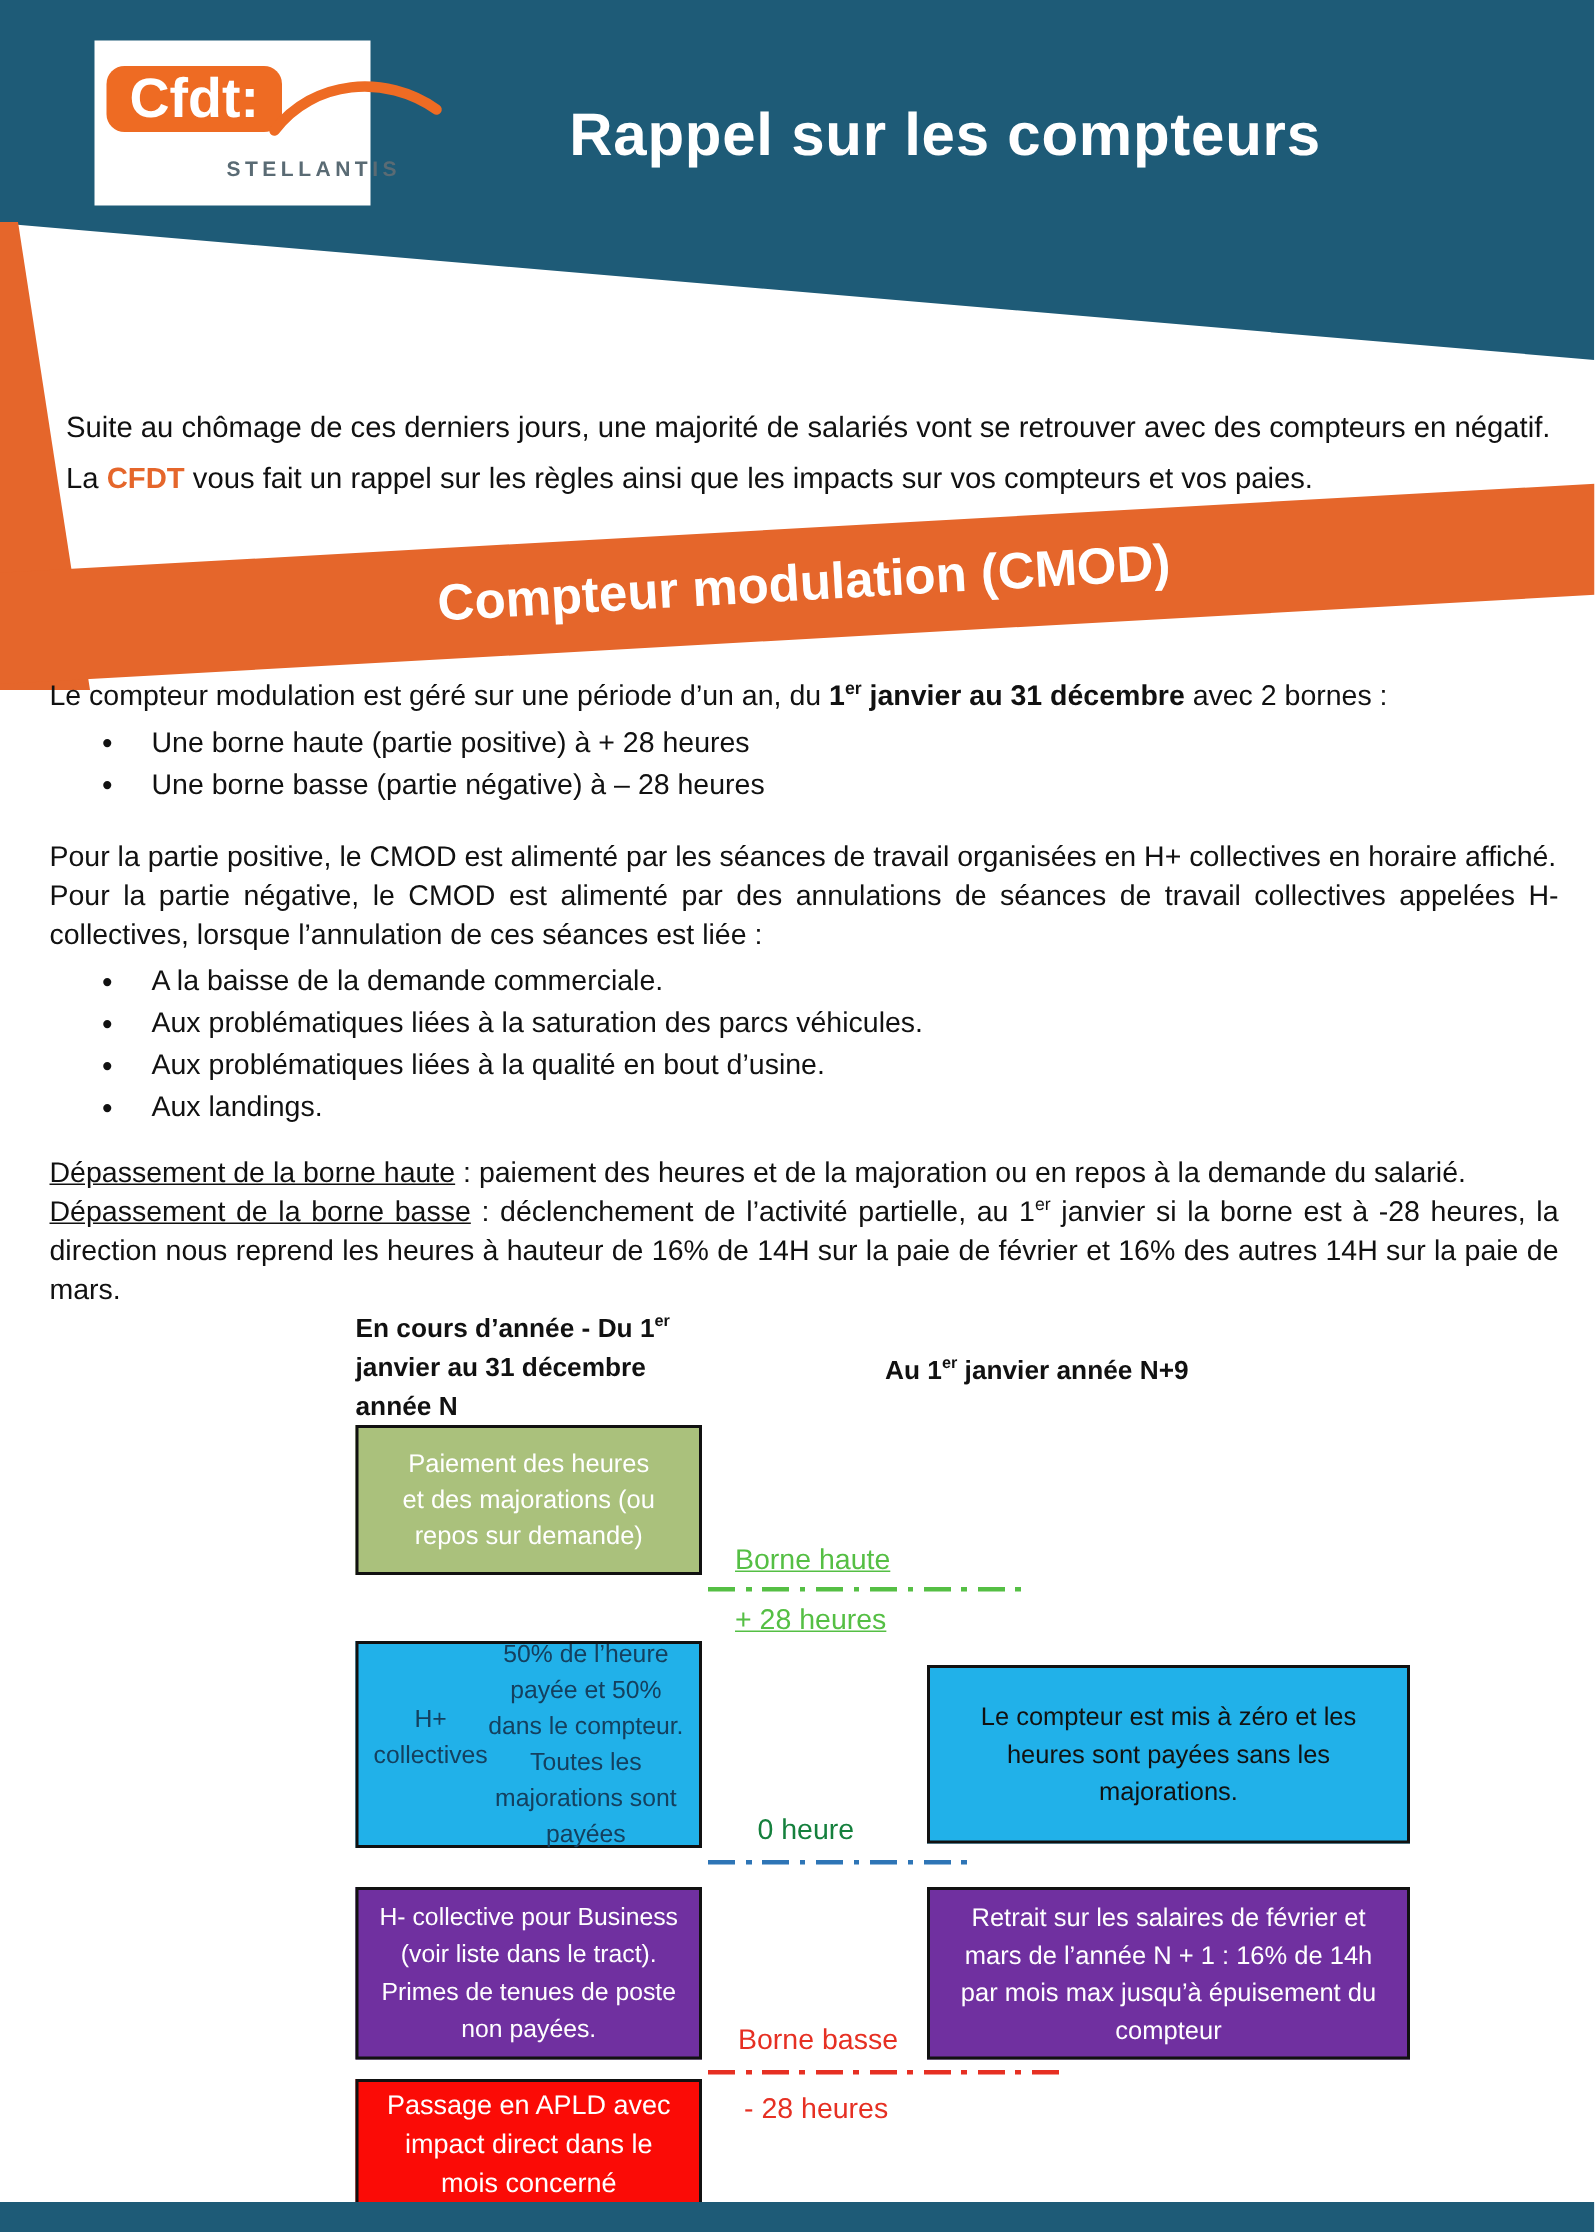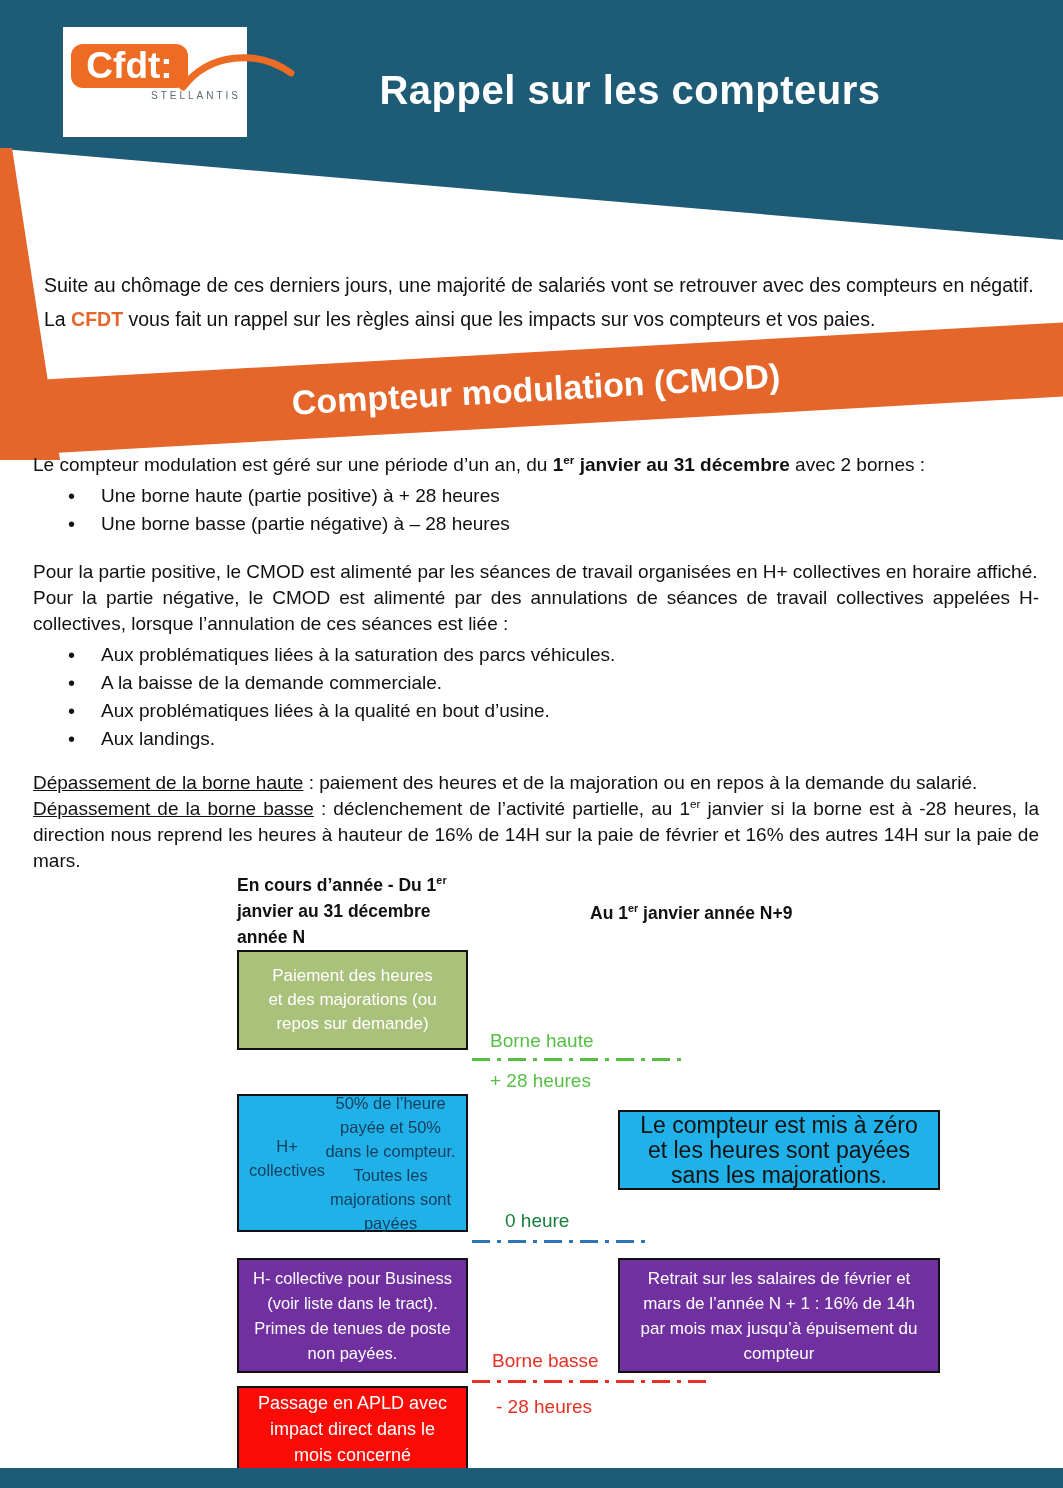--- a/index.html
+++ b/index.html
@@ -30,21 +30,21 @@
     position:absolute;top:68px;left:330px;width:600px;text-align:center;
     color:#fff;font-size:40px;font-weight:bold;letter-spacing:.5px;
   }
   .logo-box{position:absolute;top:27px;left:63px;width:184px;height:110px;background:#fff;}
   .logo-brand{
     position:absolute;top:17px;left:8px;width:117px;height:44px;border-radius:12px;
     background:var(--logo-orange,#ee6b23);color:#fff;font-weight:bold;font-size:37px;
     display:flex;align-items:center;justify-content:center;
   }
   .logo-swoosh{position:absolute;top:18px;left:112px;width:122px;height:52px;}
-  .logo-sub{position:absolute;top:63px;left:88px;font-size:10px;letter-spacing:3px;color:#5a6b74;}
+  .logo-sub{position:absolute;top:77px;left:88px;font-size:14px;letter-spacing:3px;color:#5a6b74;font-weight:bold;}
   .orange-wedge{
     position:absolute;top:148px;left:0;width:60px;height:312px;background:var(--orange,#e5662b);
     clip-path:polygon(0 0,20% 0,100% 100%,0 100%);
   }
   
   .intro{position:absolute;top:272px;left:44px;width:1002px;font-size:19.5px;line-height:27px;}
   .intro .line{margin-bottom:7px;}
   .brand{color:var(--orange,#e5662b);font-weight:bold;}
   
   .cmod-band{
@@ -72,26 +72,26 @@
     position:absolute;border:2px solid var(--box-border,#111);box-sizing:border-box;
     display:flex;align-items:center;justify-content:center;text-align:center;
   }
   .green-box{left:237px;top:78px;width:231px;height:100px;background:var(--green-box-bg,#aac17c);color:#fff;font-size:17px;line-height:24px;padding:4px 28px;}
   .cyan-left{
     left:237px;top:222px;width:231px;height:138px;background:var(--cyan-box-bg,#21b1e9);
     color:var(--cyan-text,#14405f);font-size:16.5px;line-height:24px;padding:6px 10px;
     justify-content:flex-start;
   }
   .cyan-title{margin:4px 0 14px;}
-  .cyan-right{left:618px;top:238px;width:322px;height:80px;background:var(--cyan-box-bg,#21b1e9);color:#111;font-size:23px;line-height:25px;padding:4px 12px;}
+  .cyan-right{left:618px;top:238px;width:322px;height:119px;background:var(--cyan-box-bg,#21b1e9);color:#111;font-size:17px;line-height:25px;padding:4px 12px;}
   .purple-left{left:237px;top:386px;width:231px;height:115px;background:var(--purple-box-bg,#7030a0);color:#fff;font-size:16.5px;line-height:25px;padding:4px 8px;}
   .purple-right{left:618px;top:386px;width:322px;height:115px;background:var(--purple-box-bg,#7030a0);color:#fff;font-size:17px;line-height:25px;padding:4px 10px;}
   .red-box{left:237px;top:514px;width:231px;height:86px;background:var(--red-box-bg,#fb0b06);color:#fff;font-size:18px;line-height:26px;padding:2px 14px;}
   .lbl{position:absolute;font-size:19px;}
-  .green-lbl{color:var(--green-line,#55bf44);}
+  .green-lbl{color:var(--green-line,#55bf44);text-decoration:underline;}
   .borne-haute{left:490px;top:158px;}
   .plus28{left:490px;top:198px;}
   .zero-lbl{left:505px;top:338px;color:#15803d;}
   .red-lbl{color:var(--red-line,#e63023);}
   .borne-basse{left:492px;top:478px;}
   .minus28{left:496px;top:524px;}
   .dashline{
     position:absolute;height:3px;
     background-image:repeating-linear-gradient(to right,currentColor 0 18px,transparent 18px 25px,currentColor 25px 29px,transparent 29px 36px);
   }
@@ -131,22 +131,22 @@
 
     <ul class="bullets">
       <li>Une borne haute (partie positive) à + 28 heures</li>
       <li>Une borne basse (partie négative) à – 28 heures</li>
     </ul>
 
     <p class="just p-gap">Pour la partie positive, le CMOD est alimenté par les séances de travail organisées en H+ collectives en horaire affiché.</p>
     <p class="just">Pour la partie négative, le CMOD est alimenté par des annulations de séances de travail collectives appelées H-collectives, lorsque l’annulation de ces séances est liée :</p>
 
     <ul class="bullets">
+      <li>A la baisse de la demande commerciale.</li>
       <li>Aux problématiques liées à la saturation des parcs véhicules.</li>
-      <li>A la baisse de la demande commerciale.</li>
       <li>Aux problématiques liées à la qualité en bout d’usine.</li>
       <li>Aux landings.</li>
     </ul>
 
     <p class="just p-gap2"><span class="dep">Dépassement de la borne haute</span><span> : paiement des heures et de la majoration ou en repos à la demande du salarié.</span></p>
     <p class="just"><span class="dep">Dépassement de la borne basse</span><span> : déclenchement de l’activité partielle, au 1</span><sup>er</sup><span> janvier si la borne est à -28 heures, la direction nous reprend les heures à hauteur de 16% de 14H sur la paie de février et 16% des autres 14H sur la paie de mars.</span></p>
   </div>
 
   <div class="diagram">
     <div class="dg-h dg-h1">

